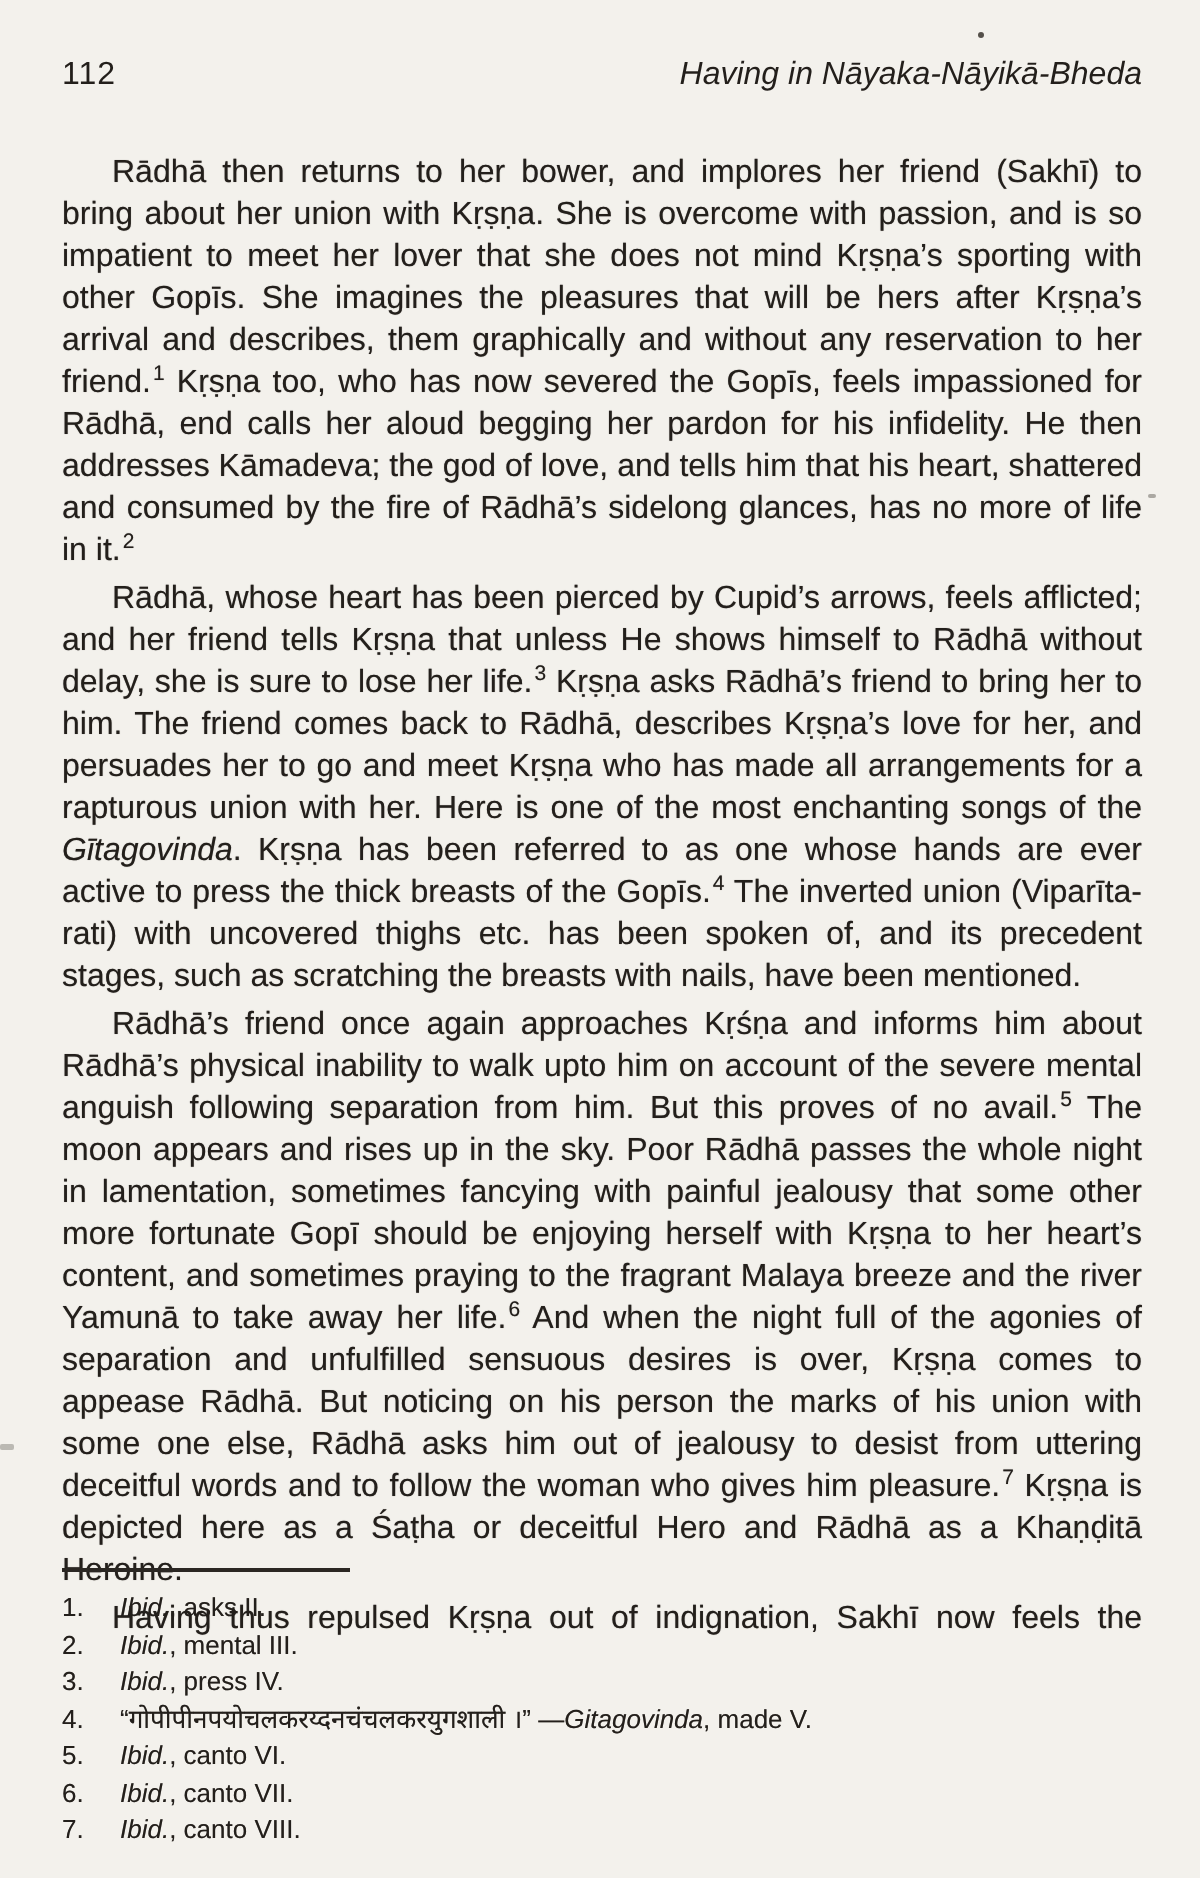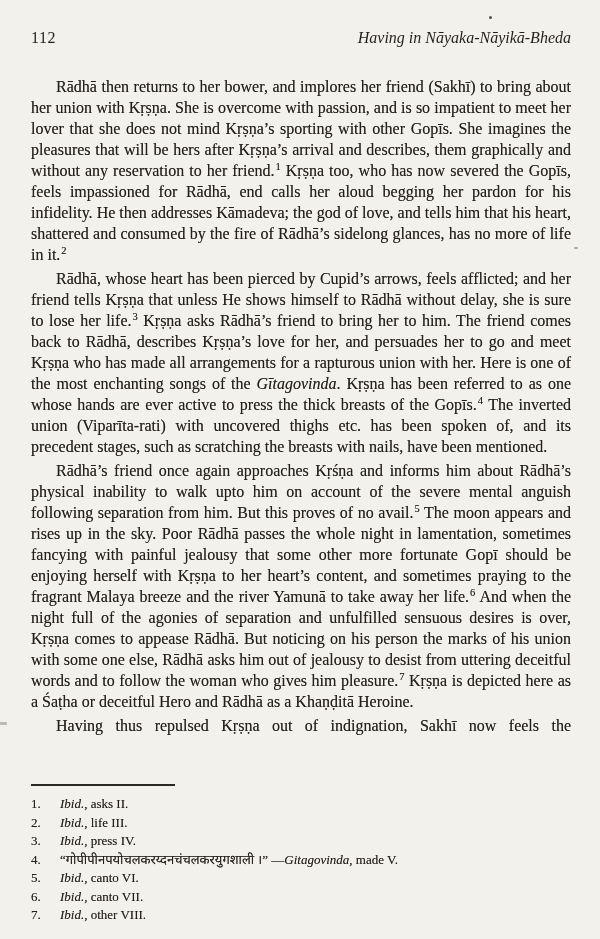--- a/index.html
+++ b/index.html
@@ -1,21 +1,21 @@
 <!DOCTYPE html>
 <html><head>
 <meta charset="utf-8">
 <style>
   html,body{margin:0;padding:0;background:#d8d5d0;}
   .page{
     position:relative;
     width:600px;height:939px;
     margin:0 auto;
     background:#f3f1ec;
-    font-family:Liberation Serif, serif;
+    font-family:Liberation Sans, sans-serif;
     color:#231f1b;
     overflow:hidden;
     box-sizing:border-box;
   }
   .inner{padding:28px 29px 0 31px;}
   .header{
     display:flex;justify-content:space-between;align-items:baseline;
     font-size:16px;line-height:20px;
   }
   .pagenum{letter-spacing:.5px;}
@@ -70,37 +70,37 @@
 
   <div class="footnote-area">
     <div class="fnrule"></div>
     <div class="footnotes">
         <div class="fn-row">
           <span class="fn-num">1.</span>
           <span class="fn-text"><span class="it">Ibid.</span><span class="tx">, asks II.</span></span>
         </div>
         <div class="fn-row">
           <span class="fn-num">2.</span>
-          <span class="fn-text"><span class="it">Ibid.</span><span class="tx">, life III.</span></span>
+          <span class="fn-text"><span class="it">Ibid.</span><span class="tx">, mental III.</span></span>
         </div>
         <div class="fn-row">
           <span class="fn-num">3.</span>
           <span class="fn-text"><span class="it">Ibid.</span><span class="tx">, press IV.</span></span>
         </div>
         <div class="fn-row">
           <span class="fn-num">4.</span>
           <span class="fn-text"><span class="tx">“गोपीपीनपयोचलकरय्दनचंचलकरयुगशाली ।” </span><span class="tx">—</span><span class="it">Gitagovinda</span><span class="tx">, made V.</span></span>
         </div>
         <div class="fn-row">
           <span class="fn-num">5.</span>
           <span class="fn-text"><span class="it">Ibid.</span><span class="tx">, canto VI.</span></span>
         </div>
         <div class="fn-row">
           <span class="fn-num">6.</span>
           <span class="fn-text"><span class="it">Ibid.</span><span class="tx">, canto VII.</span></span>
         </div>
         <div class="fn-row">
           <span class="fn-num">7.</span>
-          <span class="fn-text"><span class="it">Ibid.</span><span class="tx">, other VIII.</span></span>
+          <span class="fn-text"><span class="it">Ibid.</span><span class="tx">, canto VIII.</span></span>
         </div>
       </div>
   </div>
 </div>
 
 </body></html>

